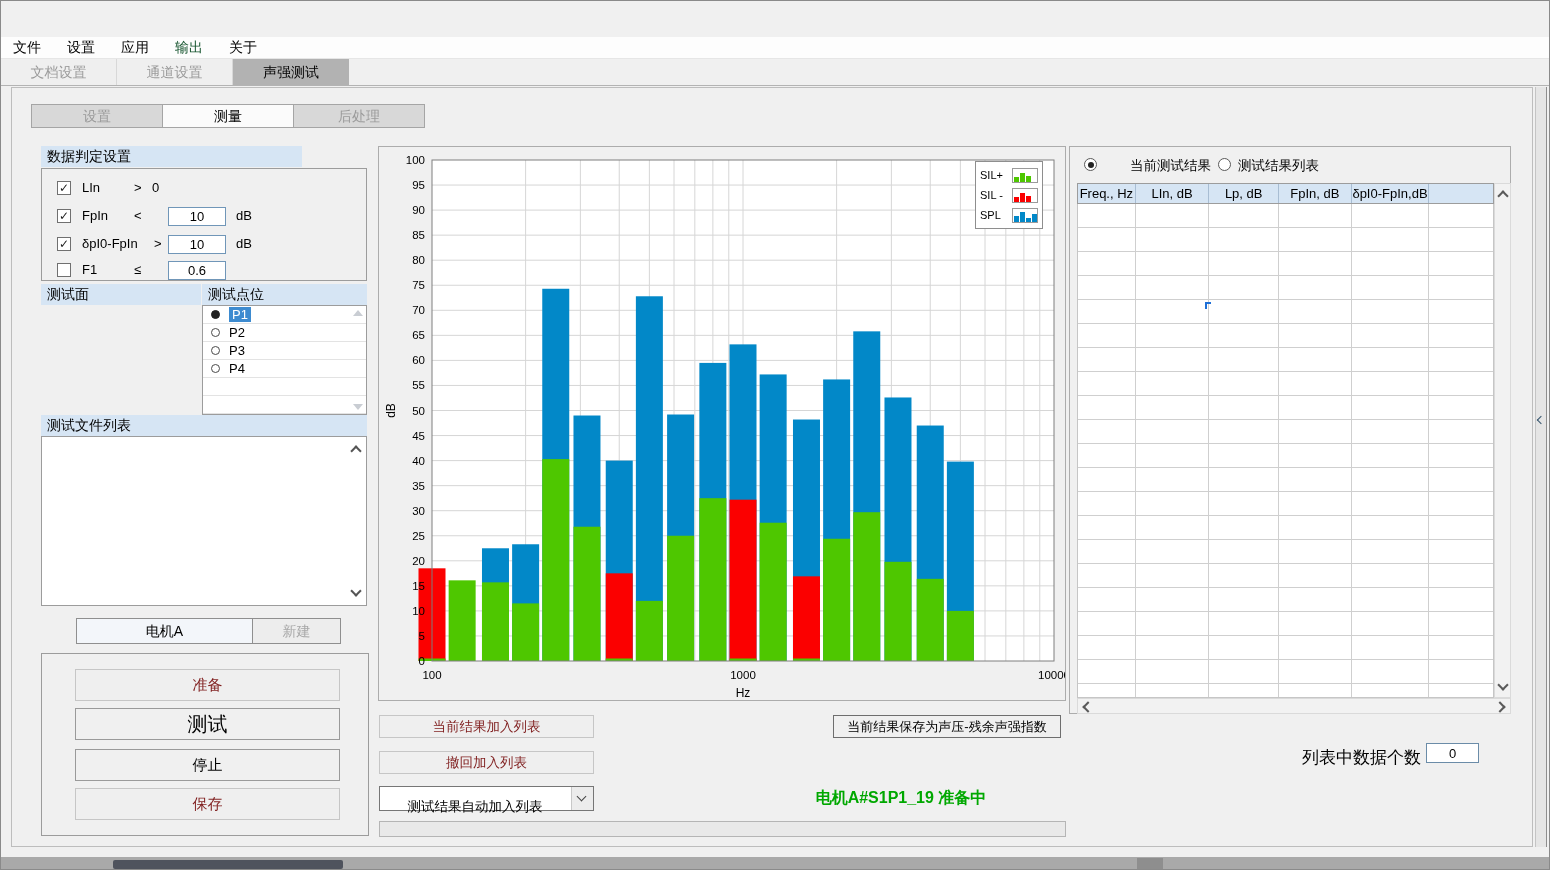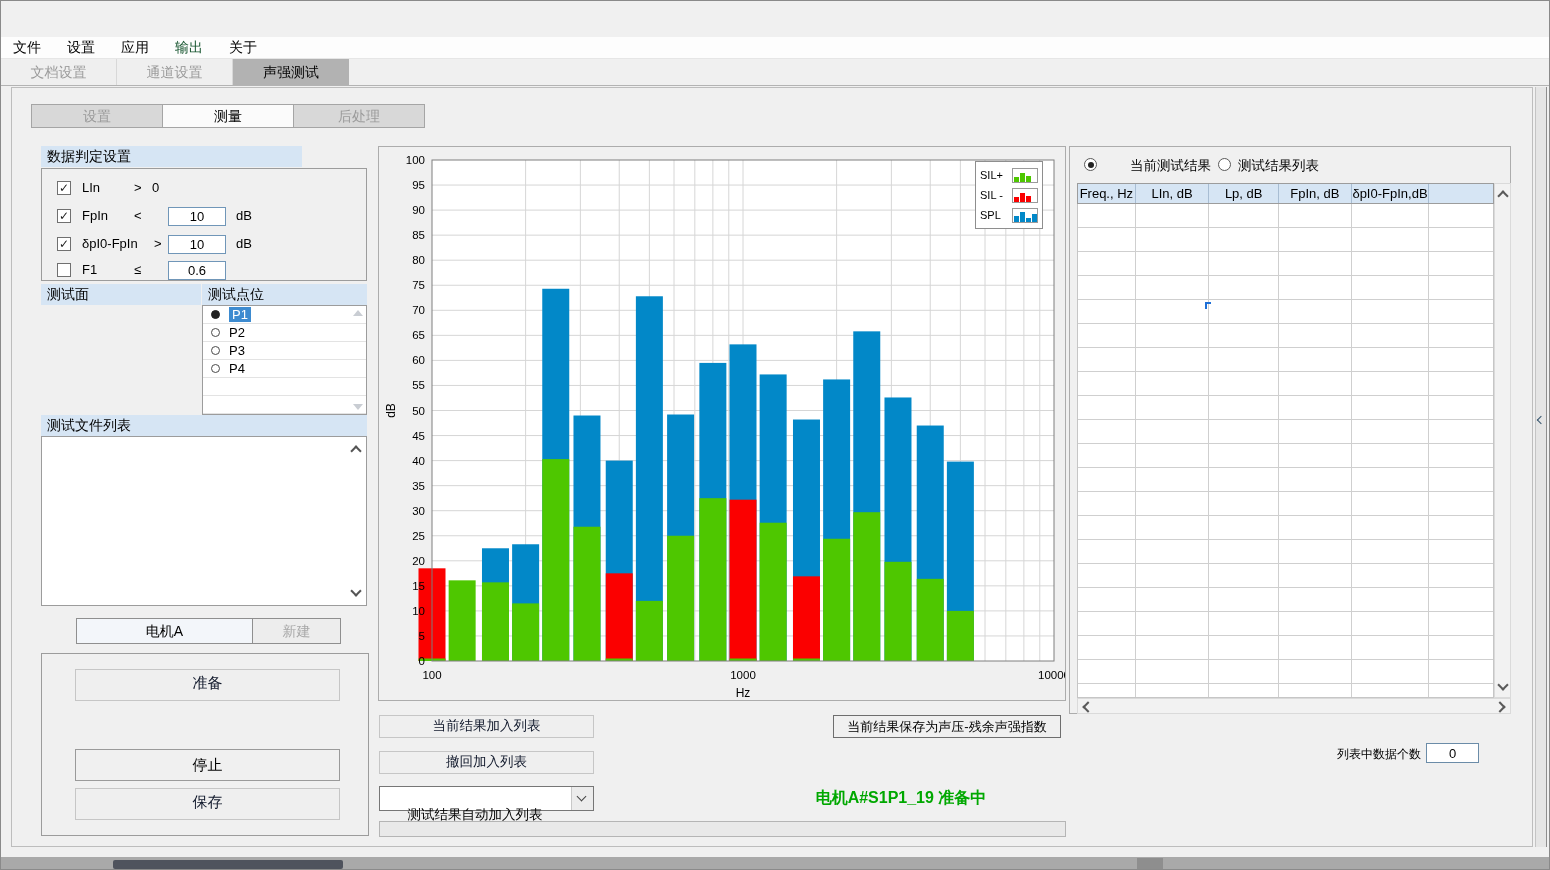--- a/index.html
+++ b/index.html
@@ -56,21 +56,21 @@
   .bullet { width:9px; height:9px; border-radius:50%; border:1px solid #4A4A4A; margin-right:9px; flex:0 0 auto; }
   .bullet.sel { background:#222; border-color:#222; }
   .sel-label { background:#3D8BD0; color:#FFF; padding:0 3px; }
   .tri { position:absolute; width:0; height:0; border-left:5px solid transparent; border-right:5px solid transparent; }
   .tri.up { border-bottom:6px solid #C9CDD3; } .tri.down { border-top:6px solid #C9CDD3; }
   .chev { position:absolute; width:8px; height:8px; border-right:2px solid #555; border-bottom:2px solid #555; }
   .chev.up { transform:rotate(-135deg);} .chev.down { transform:rotate(45deg);}
   .chev.left { transform:rotate(135deg);} .chev.right { transform:rotate(-45deg);}
 
   .btn { position:absolute; background:#F0F0F0; border:1px solid #9A9A9A; font-size:14px; text-align:center; color:#000; }
-  .btn.disabled { background:#EFEFEF; border-color:#C6C6C6; color:#0f172a;font-family:Liberation Mono, monospace; }
+  .btn.disabled { background:#EFEFEF; border-color:#C6C6C6; color:#7f1d1d; }
   .btn.big { font-size:20px; }
 
   .project-row { position:absolute; left:75px; top:617px; width:265px; height:26px; border:1px solid #8F8F8F; display:flex; }
   .proj-current { width:176px; background:#F3F6FA; border-right:1px solid #8F8F8F; font-size:14px; text-align:center; line-height:24px; }
   .proj-new { flex:1; background:#EDEDED; color:#A8A8A8; font-size:14px; text-align:center; line-height:24px; }
 
   .action-box { position:absolute; left:40px; top:652px; width:328px; height:183px; border:1px solid #9C9C9C; }
 
   
   .chart-panel { position:absolute; left:377px; top:145px; width:688px; height:555px; background:#F0F0F0; border:1px solid #ACACAC; }
@@ -88,27 +88,27 @@
   .res-head-cell { font-size:13px; line-height:19px; text-align:center; border-right:1px solid #A8BDD3; overflow:hidden; white-space:nowrap; }
   .res-head-cell:last-child { border-right:none; }
   .res-body { background:#FFF; border:1px solid #C6C6C6; border-top:none; height:494px; overflow:hidden; }
   .res-row { display:flex; height:24px; border-bottom:1px solid #CFCFCF; }
   .res-cell { border-right:1px solid #CFCFCF; height:100%; }
   .res-cell:last-child { border-right:none; }
   .scrollbar-v { position:absolute; left:424px; top:36px; width:17px; height:515px; background:#F2F2F2; border:1px solid #DADADA; }
   .scrollbar-h { position:absolute; left:7px; top:551px; width:434px; height:16px; background:#F2F2F2; border:1px solid #DADADA; }
   .cursor-artifact { position:absolute; left:1204px; top:301px; width:6px; height:7px; border-left:2px solid #1E6FD6; border-top:2px solid #1E6FD6; }
 
-  .count-label { position:absolute; left:1290px; top:745px; width:130px; text-align:right; font-size:12px; }
+  .count-label { position:absolute; left:1290px; top:745px; width:130px; text-align:right; font-size:17px; }
   .count-input { left:1425px; top:742px; width:53px; height:20px; line-height:19px; border:1px solid #6B8CA8; }
 
   .status-text { position:absolute; left:750px; top:787px; width:300px; text-align:center; font-size:16px; font-weight:bold; }
 
   .combo { position:absolute; left:378px; top:785px; width:215px; height:25px; background:#FFF; border:1px solid #767676; }
-  .combo-text { position:absolute; left:0; top:16px; width:190px; height:23px; line-height:23px; text-align:center; font-size:13.5px;border-radius:11px; }
+  .combo-text { position:absolute; left:0; top:8px; width:190px; height:23px; line-height:23px; text-align:center; font-size:13.5px;border-radius:11px; }
   .combo-btn { position:absolute; right:0; top:0; width:22px; height:23px; background:#ECECEC; border-left:1px solid #C8C8C8; }
   .combo-btn .chev { left:6px; top:6px; width:7px; height:7px; border-width:1.5px; border-color:#444; }
 
   .progressbar { position:absolute; left:378px; top:820px; width:687px; height:16px; background:#E9E9E9; border:1px solid #B5B5B5; }
 
   .splitter { position:absolute; left:1534px; top:86px; width:12px; height:760px; background:#E5E5E5; border-left:1px solid #C4C4C4; border-right:1px solid #8E8E8E; }
   .splitter .chev { left:2px; top:330px; width:6px; height:6px; border-width:1.5px; border-color:#33536B; }
 
   .bottom-strip { position:absolute; left:0; top:856px; width:1550px; height:14px; background:#A9A9A9; }
   .strip-frag1 { position:absolute; left:112px; top:3px; width:230px; height:9px; background:#3F4450; border-radius:2px; opacity:.85; }
@@ -203,20 +203,21 @@
     <span class="chev down" style="right:6px; bottom:10px;"></span>
   </div>
 
   <div class="project-row">
     <div class="proj-current">电机A</div>
     <div class="proj-new">新建</div>
   </div>
 
   <div class="action-box" id="actionBox">
       <div class="btn disabled" style="left: 33px; top: 15px; width: 265px; height: 32px; line-height: 30px; font-size: 15px;">准备</div>
+      <div class="btn big" style="left: 33px; top: 54px; width: 265px; height: 32px; line-height: 30px; font-size: 20px;">测试</div>
       <div class="btn" style="left: 33px; top: 95px; width: 265px; height: 32px; line-height: 30px; font-size: 15px;">停止</div>
       <div class="btn disabled" style="left: 33px; top: 134px; width: 265px; height: 32px; line-height: 30px; font-size: 15px;">保存</div>
     </div>
 
   <div class="chart-panel">
     <svg id="chartSvg" width="686" height="553">
         <rect x="53" y="13" width="622" height="501" fill="#FFFFFF"></rect>
         <line x1="53" y1="488.95" x2="675" y2="488.95" stroke="#D6D6D6" stroke-width="1"></line>
         <line x1="53" y1="463.90000000000003" x2="675" y2="463.90000000000003" stroke="#D6D6D6" stroke-width="1"></line>
         <line x1="53" y1="438.84999999999997" x2="675" y2="438.84999999999997" stroke="#D6D6D6" stroke-width="1"></line>

